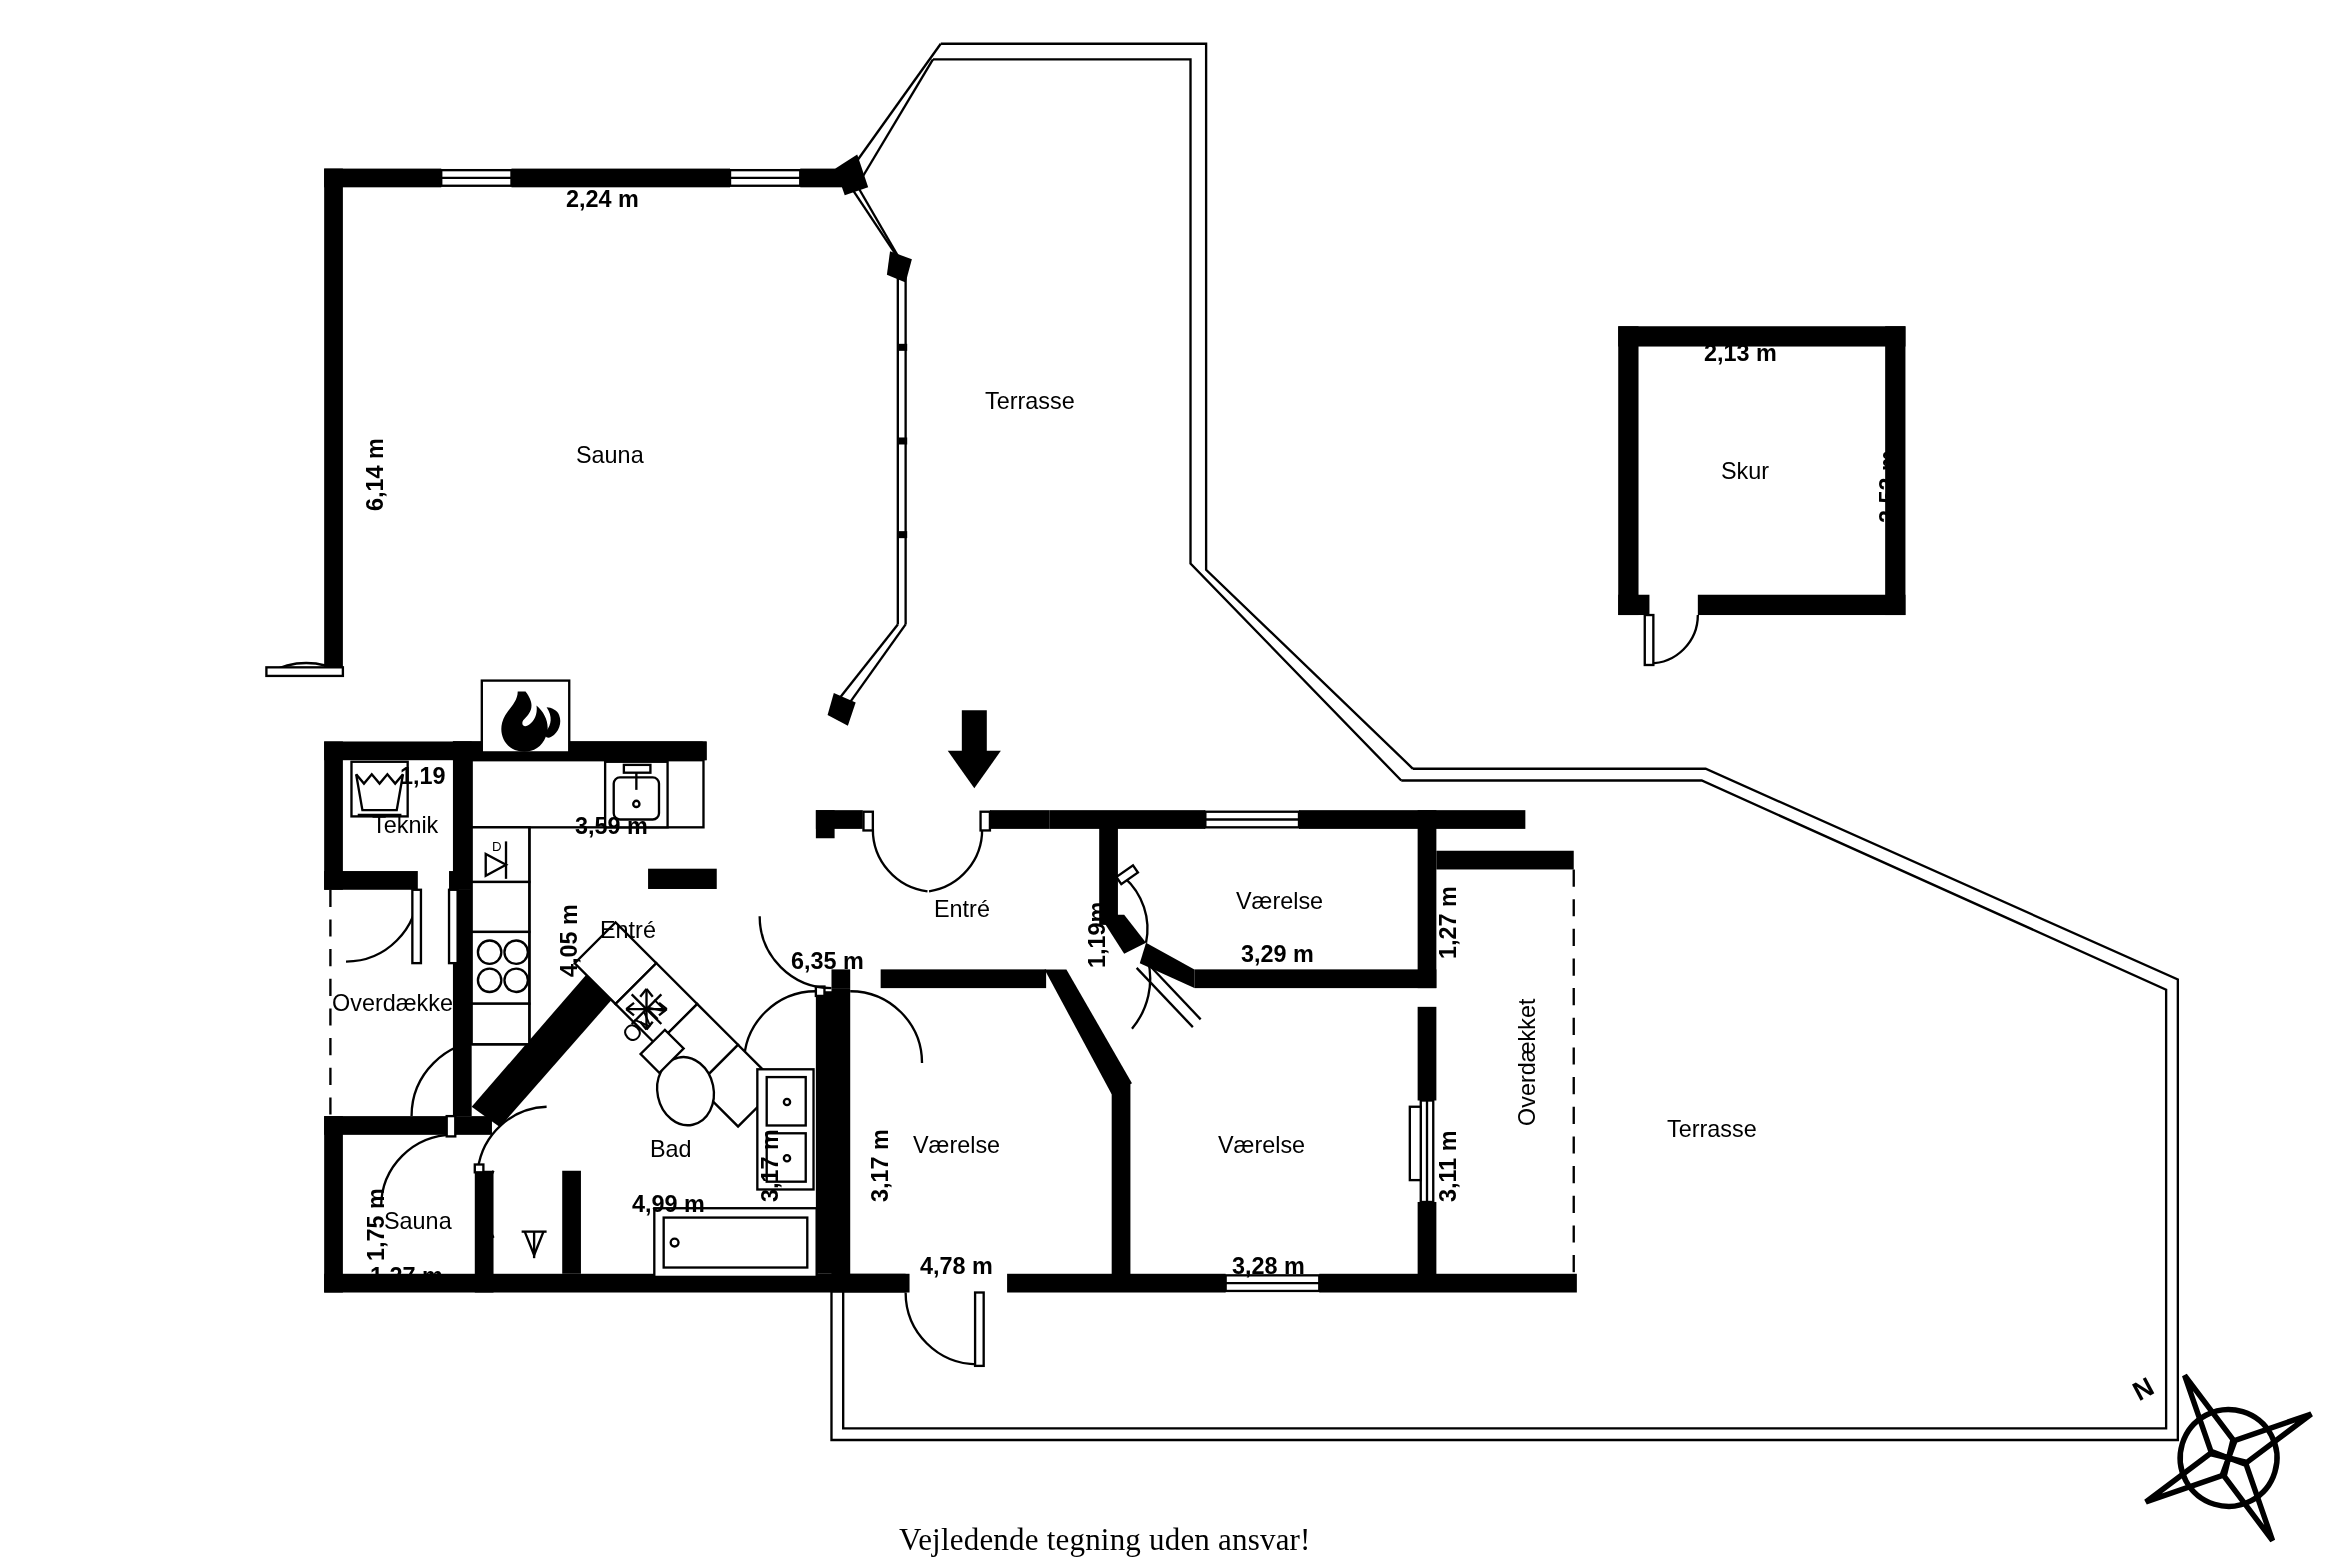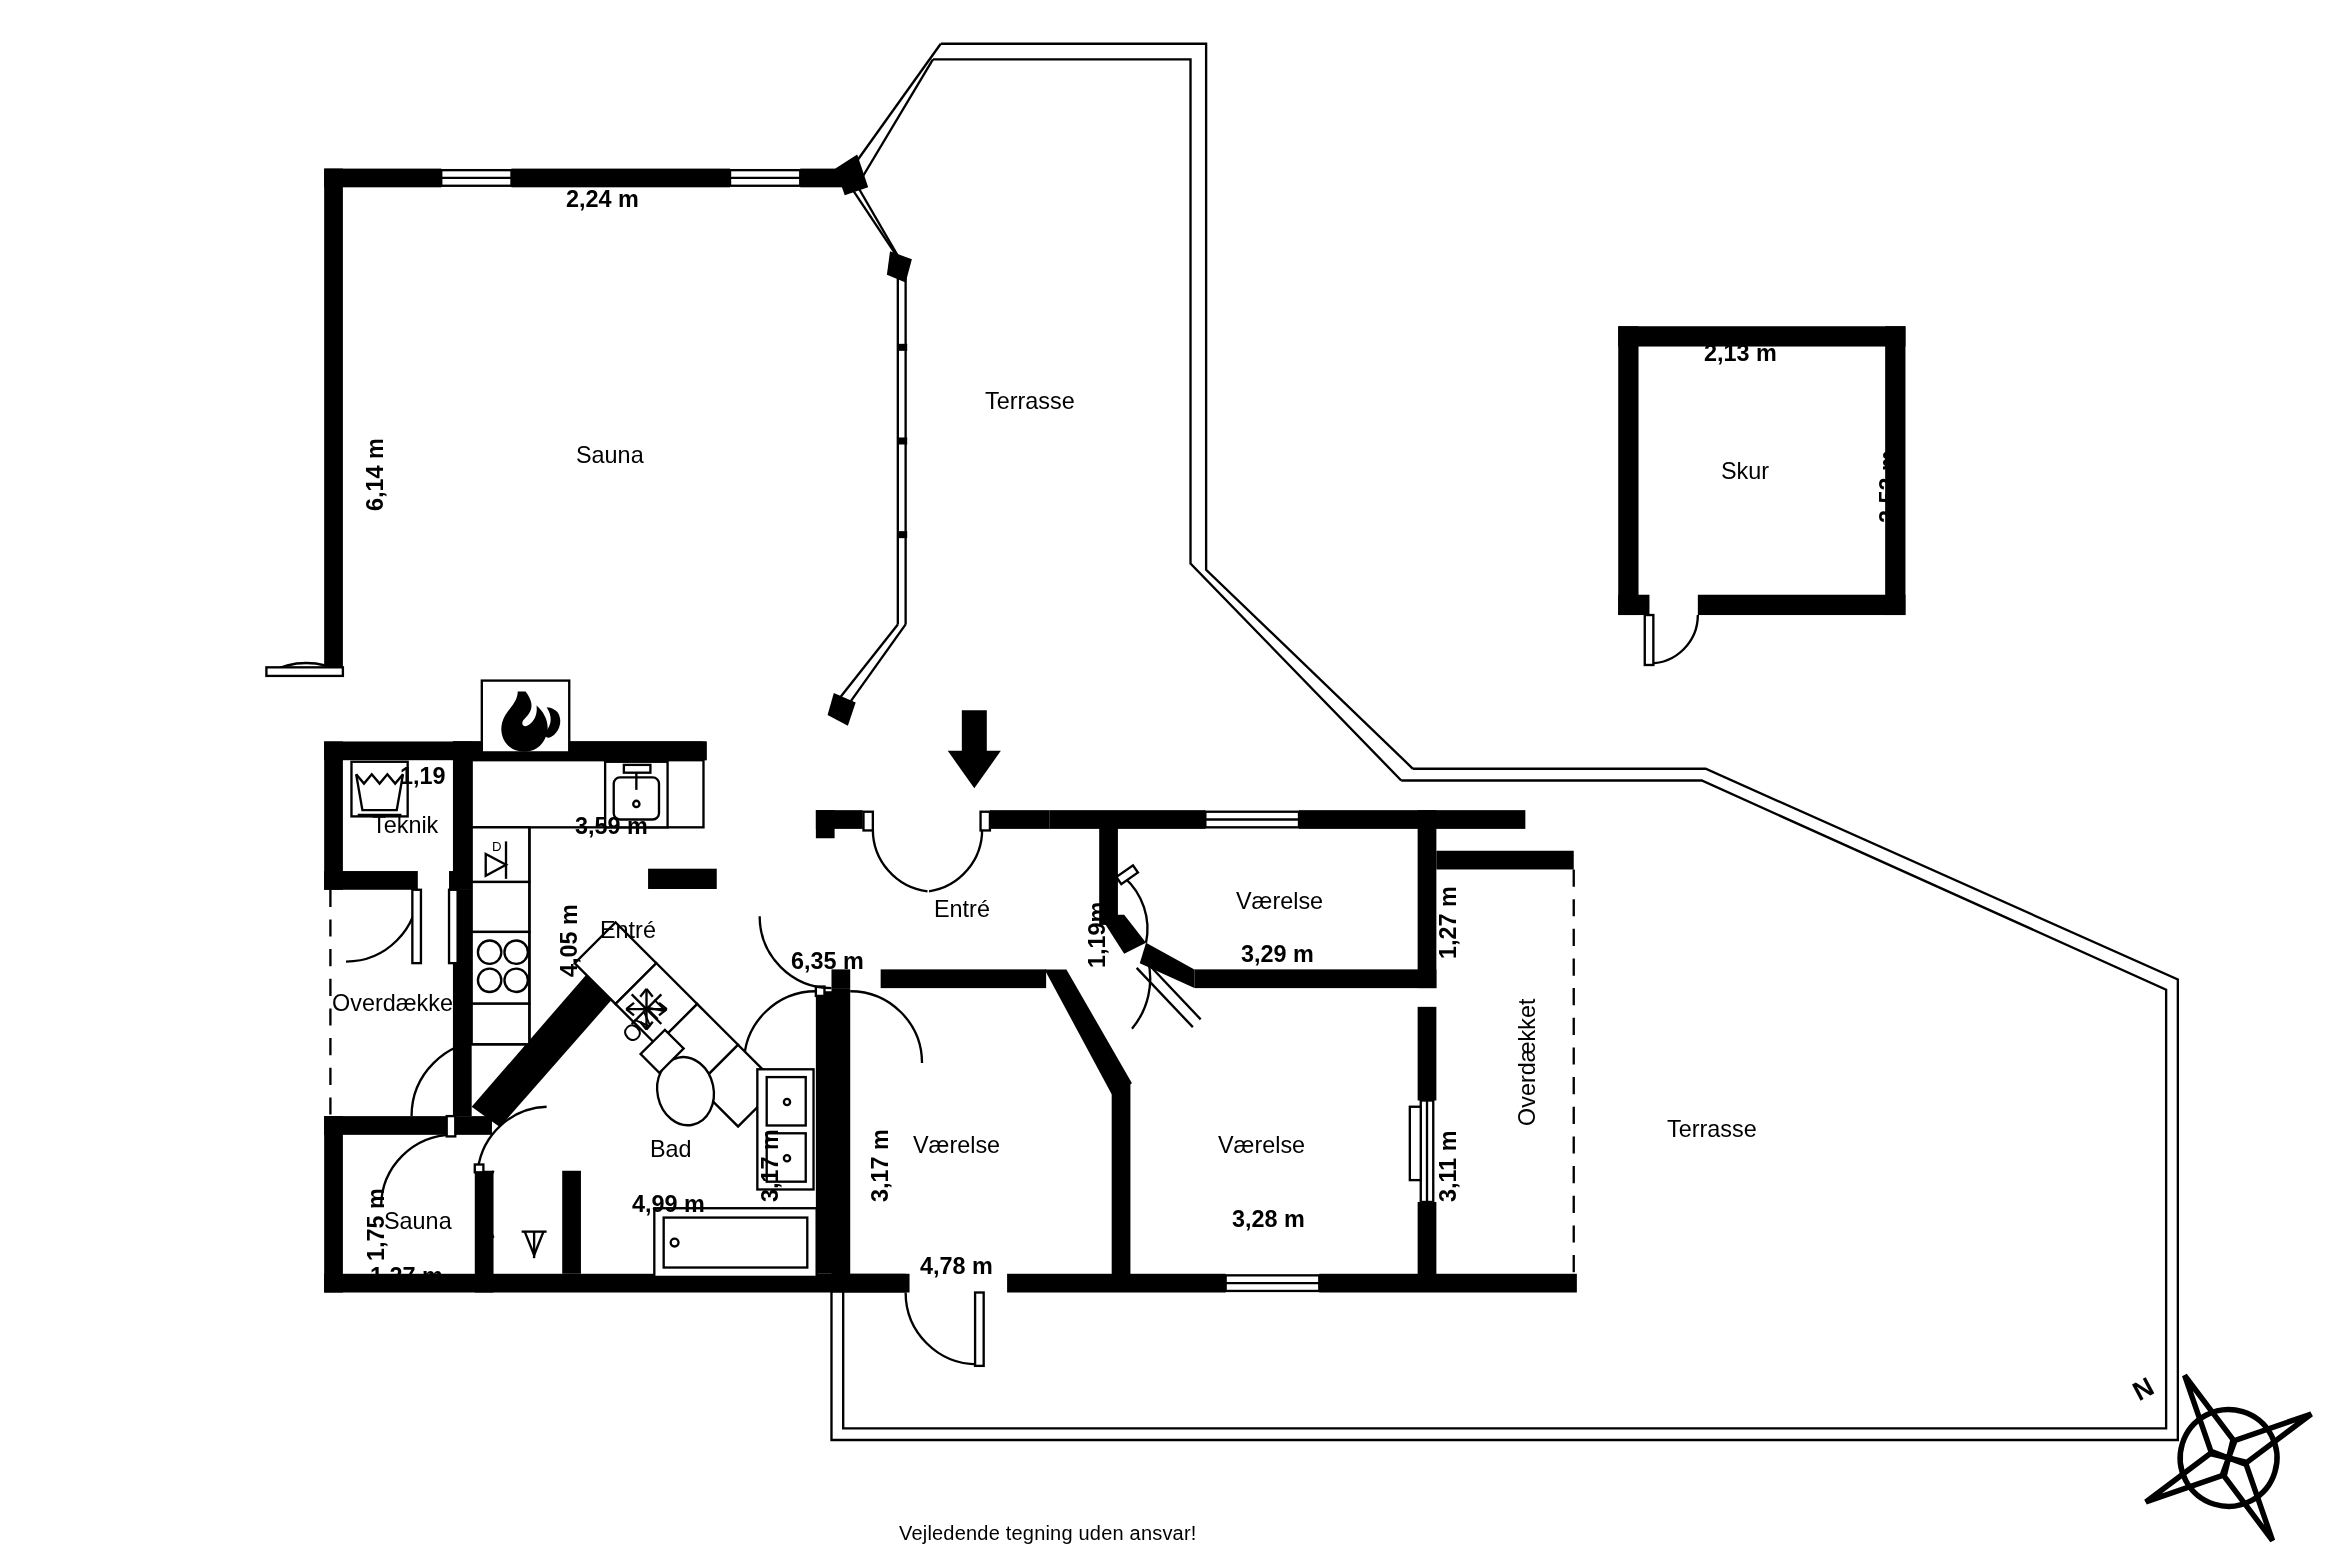--- a/index.html
+++ b/index.html
@@ -5,21 +5,21 @@
   html,body{margin:0;padding:0;background:#fff;}
   body{width:2342px;height:1561px;position:relative;overflow:hidden;
        font-family:"Liberation Sans",sans-serif;color:#000;}
   #plan{position:absolute;left:0;top:0;width:2342px;height:1561px;}
   .lbl{position:absolute;white-space:nowrap;font-weight:400;color:#000;
        transform-origin:0 0;}
   .room{font-size:23.4px;}
   .dim{font-size:23.4px;font-weight:700;}
   .dim.rot{transform:rotate(-90deg);transform-origin:0 0;}
   .room.rot{transform:rotate(-90deg);transform-origin:0 0;}
-  .footer{position:absolute;font-size:20px;font-weight:400;letter-spacing:0.2px;}
+  .footer{position:absolute;font-size:31px;font-weight:400;letter-spacing:0.2px;font-family:Liberation Serif, serif;}
   .cmpN{position:absolute;font-size:26.5px;font-weight:700;
         transform:rotate(-28deg);transform-origin:50% 50%;}
 </style>
 </head>
 <body>
 
 <svg id="plan" viewBox="0 0 3000 2000">
   <g fill="#000" stroke="none">
 
     <g fill="none" stroke="#000" stroke-width="3">
@@ -340,21 +340,21 @@
 
 <div class="lbl room" style="left:934px;top:896px">Entré</div>
 <div class="lbl dim" style="left:791px;top:948px">6,35 m</div>
 <div class="lbl dim rot" style="left:1084px;top:968px">1,19m</div>
 
 <div class="lbl room" style="left:913px;top:1132px">Værelse</div>
 <div class="lbl dim" style="left:920px;top:1253px">4,78 m</div>
 <div class="lbl dim rot" style="left:867px;top:1202px">3,17 m</div>
 
 <div class="lbl room" style="left:1218px;top:1132px">Værelse</div>
-<div class="lbl dim" style="left:1232px;top:1206px">3,28 m</div>
+<div class="lbl dim" style="left:1232px;top:1253px">3,28 m</div>
 <div class="lbl dim rot" style="left:1435px;top:1202px">3,11 m</div>
 
 <div class="lbl room" style="left:1236px;top:888px">Værelse</div>
 <div class="lbl dim" style="left:1241px;top:941px">3,29 m</div>
 <div class="lbl dim rot" style="left:1435px;top:959px">1,27 m</div>
 
 <div class="lbl room rot" style="left:1514px;top:1126px">Overdækket</div>
 
 <div class="lbl room" style="left:1667px;top:1116px">Terrasse</div>
 

